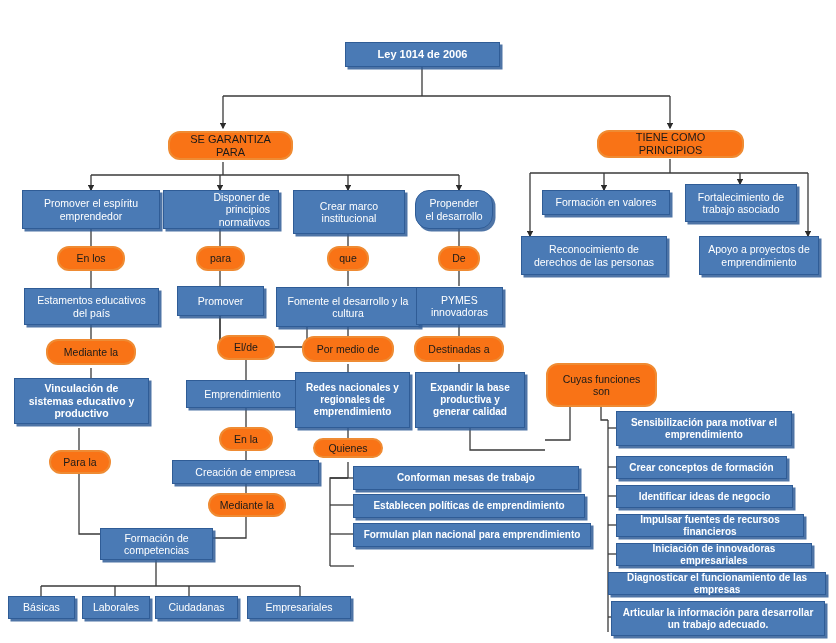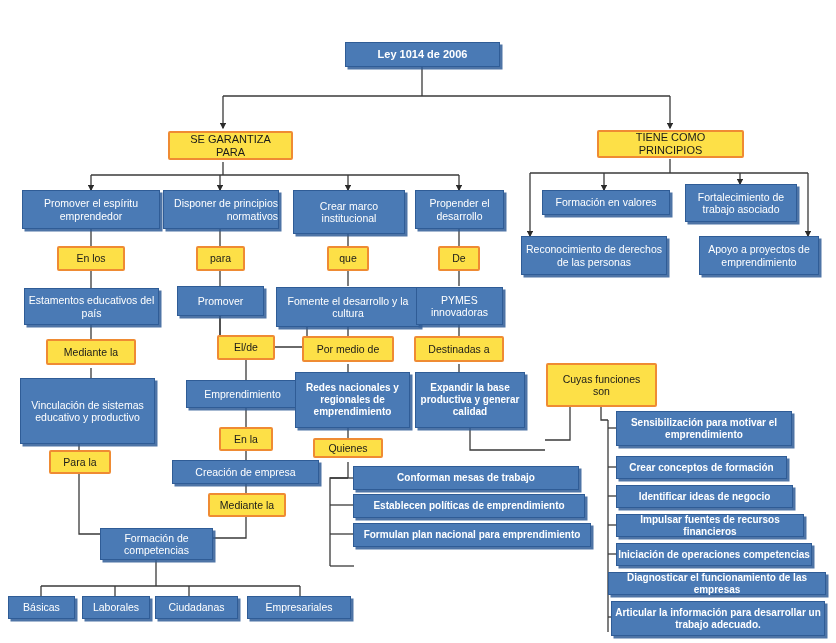--- a/index.html
+++ b/index.html
@@ -31,27 +31,27 @@
     text-align: center;
     line-height: 1.18;
     z-index: 2;
   }
   
   .box {
     background: #4a7ab5;
     border: 1px solid #2f5c96;
     color: #ffffff;
     box-shadow: 2.5px 2.5px 0 rgba(47,92,150,0.85);
-    padding: 2px 0;
+    padding: 2px 8px;
   }
   
   .pill {
-    background: #fde047;
+    background: #f97316;
     border: 2px solid #ef8b33;
-    border-radius: 2px;
+    border-radius: 12px;
     color: #1a1a1a;
     padding: 1px 5px;
   }
   .t10 { font-size: 10px; }
   .t105 { font-size: 10.5px; }
   .t11 { font-size: 11px; }
   .bold { font-weight: bold; }
 </style>
 </head>
 <body>
@@ -148,38 +148,38 @@
   </svg>
 
   <div class="node box t11 bold" style="left:345px;top:42px;width:155px;height:25px;">Ley  1014  de 2006</div>
 
   <div class="node pill t11" style="left:168px;top:131px;width:125px;height:29px;">SE GARANTIZA  PARA</div>
   <div class="node pill t11" style="left:597px;top:130px;width:147px;height:28px;">TIENE COMO PRINCIPIOS</div>
 
   <div class="node box t105" style="left:22px;top:190px;width:138px;height:39px;">Promover  el  espíritu emprendedor</div>
   <div class="node box t105" style="left:163px;top:190px;width:116px;height:39px;text-align:right;">Disponer de principios normativos</div>
   <div class="node box t105" style="left:293px;top:190px;width:112px;height:44px;">Crear  marco institucional</div>
-  <div class="node box t105" style="left:415px;top:190px;width:89px;height:39px;">Propender el desarrollo</div>
+  <div class="node box t105" style="left:415px;top:190px;width:78px;height:39px;border-radius:14px;">Propender el desarrollo</div>
 
   <div class="node pill t105" style="left:57px;top:246px;width:68px;height:25px;">En los</div>
   <div class="node pill t105" style="left:196px;top:246px;width:49px;height:25px;">para</div>
   <div class="node pill t105" style="left:327px;top:246px;width:42px;height:25px;">que</div>
   <div class="node pill t105" style="left:438px;top:246px;width:42px;height:25px;">De</div>
 
   <div class="node box t105" style="left:24px;top:288px;width:135px;height:37px;">Estamentos educativos  del  país</div>
   <div class="node box t105" style="left:177px;top:286px;width:87px;height:30px;">Promover</div>
   <div class="node box t105" style="left:276px;top:287px;width:144px;height:40px;">Fomente  el  desarrollo y la cultura</div>
   <div class="node box t105" style="left:416px;top:287px;width:87px;height:38px;">PYMES innovadoras</div>
 
   <div class="node pill t105" style="left:46px;top:339px;width:90px;height:26px;">Mediante  la</div>
   <div class="node pill t105" style="left:217px;top:335px;width:58px;height:25px;">El/de</div>
   <div class="node pill t105" style="left:302px;top:336px;width:92px;height:26px;">Por medio de</div>
   <div class="node pill t105" style="left:414px;top:336px;width:90px;height:26px;">Destinadas  a</div>
 
-  <div class="node box t105" style="left:20px;top:378px;width:135px;height:66px;">Vinculación de sistemas educativo  y productivo</div>
+  <div class="node box t105" style="left:14px;top:378px;width:135px;height:46px;font-weight:bold;">Vinculación de sistemas educativo  y productivo</div>
   <div class="node box t105" style="left:186px;top:380px;width:113px;height:28px;">Emprendimiento</div>
   <div class="node box t10 bold" style="left:295px;top:372px;width:115px;height:56px;">Redes  nacionales  y regionales  de emprendimiento</div>
   <div class="node box t10 bold" style="left:415px;top:372px;width:110px;height:56px;">Expandir  la base productiva  y generar calidad</div>
 
   <div class="node pill t105" style="left:49px;top:450px;width:62px;height:24px;">Para la</div>
   <div class="node pill t105" style="left:219px;top:427px;width:54px;height:24px;">En la</div>
   <div class="node pill t105" style="left:313px;top:438px;width:70px;height:20px;">Quienes</div>
 
   <div class="node box t105" style="left:172px;top:460px;width:147px;height:24px;">Creación de empresa</div>
   <div class="node pill t105" style="left:208px;top:493px;width:78px;height:24px;">Mediante la</div>
@@ -194,21 +194,21 @@
   <div class="node box t10 bold" style="left:353px;top:466px;width:226px;height:24px;">Conforman  mesas  de trabajo</div>
   <div class="node box t10 bold" style="left:353px;top:494px;width:232px;height:24px;">Establecen políticas de emprendimiento</div>
   <div class="node box t10 bold" style="left:353px;top:523px;width:238px;height:24px;">Formulan  plan nacional para emprendimiento</div>
 
   <div class="node pill t105" style="left:546px;top:363px;width:111px;height:44px;">Cuyas funciones son</div>
 
   <div class="node box t10 bold" style="left:616px;top:411px;width:176px;height:35px;">Sensibilización para motivar el emprendimiento</div>
   <div class="node box t10 bold" style="left:616px;top:456px;width:171px;height:23px;">Crear  conceptos  de formación</div>
   <div class="node box t10 bold" style="left:616px;top:485px;width:177px;height:23px;">Identificar  ideas de negocio</div>
   <div class="node box t10 bold" style="left:616px;top:514px;width:188px;height:23px;">Impulsar fuentes de recursos financieros</div>
-  <div class="node box t10 bold" style="left:616px;top:543px;width:196px;height:23px;">Iniciación de operaciones competencias</div>
+  <div class="node box t10 bold" style="left:616px;top:543px;width:196px;height:23px;">Iniciación de innovadoras empresariales</div>
   <div class="node box t10 bold" style="left:608px;top:572px;width:218px;height:23px;">Diagnosticar  el funcionamiento de las empresas</div>
   <div class="node box t10 bold" style="left:611px;top:601px;width:214px;height:35px;">Articular  la información para desarrollar un trabajo adecuado.</div>
 
   <div class="node box t105" style="left:542px;top:190px;width:128px;height:25px;">Formación  en valores</div>
   <div class="node box t105" style="left:685px;top:184px;width:112px;height:38px;">Fortalecimiento  de trabajo asociado</div>
   <div class="node box t105" style="left:521px;top:236px;width:146px;height:39px;">Reconocimiento  de derechos  de las personas</div>
   <div class="node box t105" style="left:699px;top:236px;width:120px;height:39px;">Apoyo a proyectos de emprendimiento</div>
 
 </div>
 

